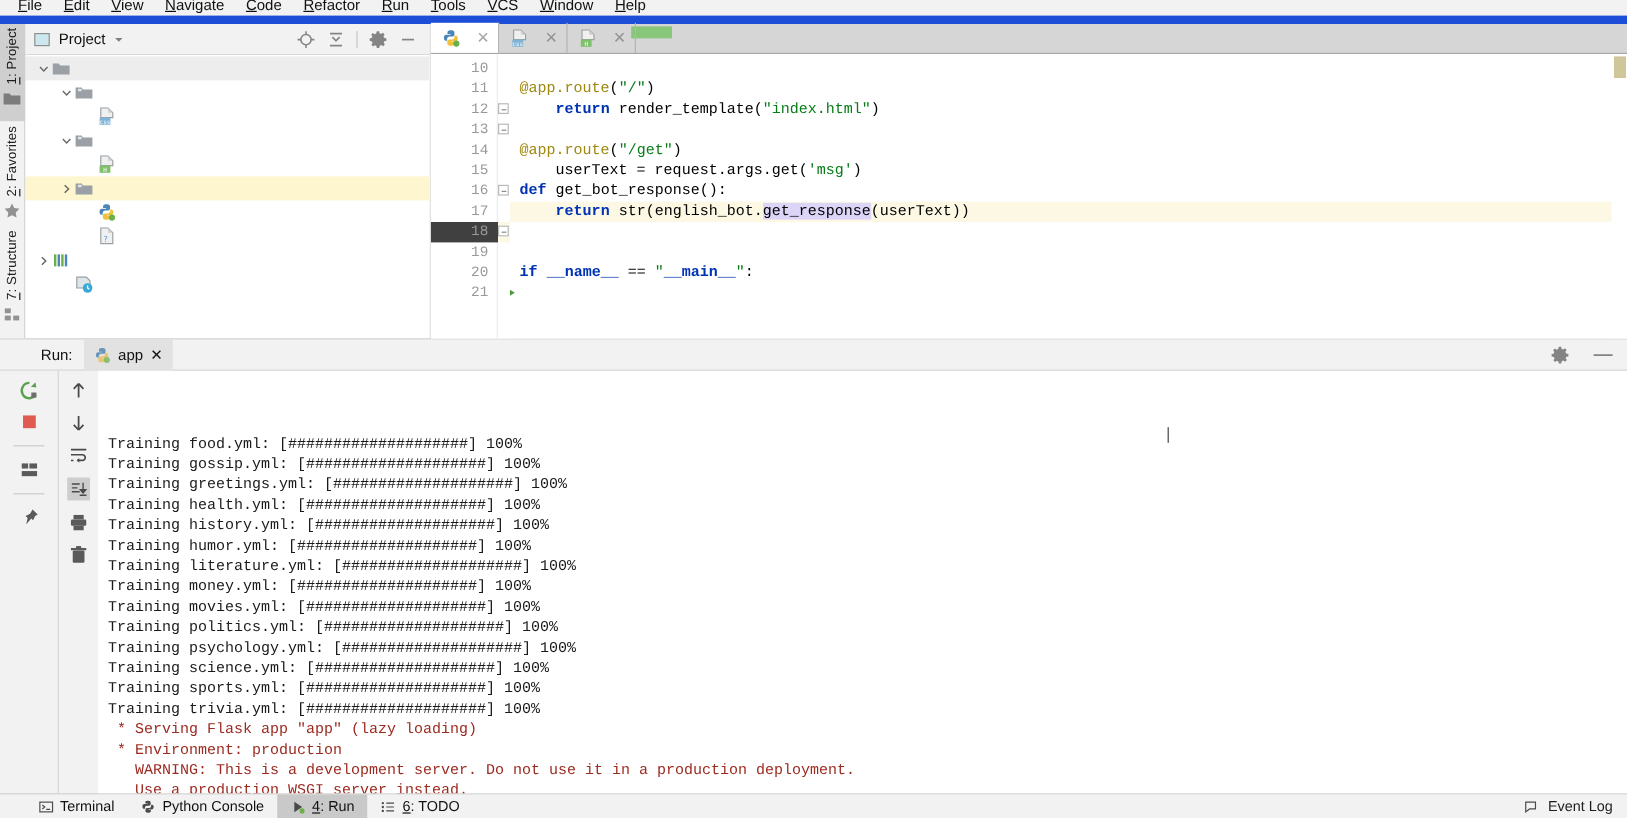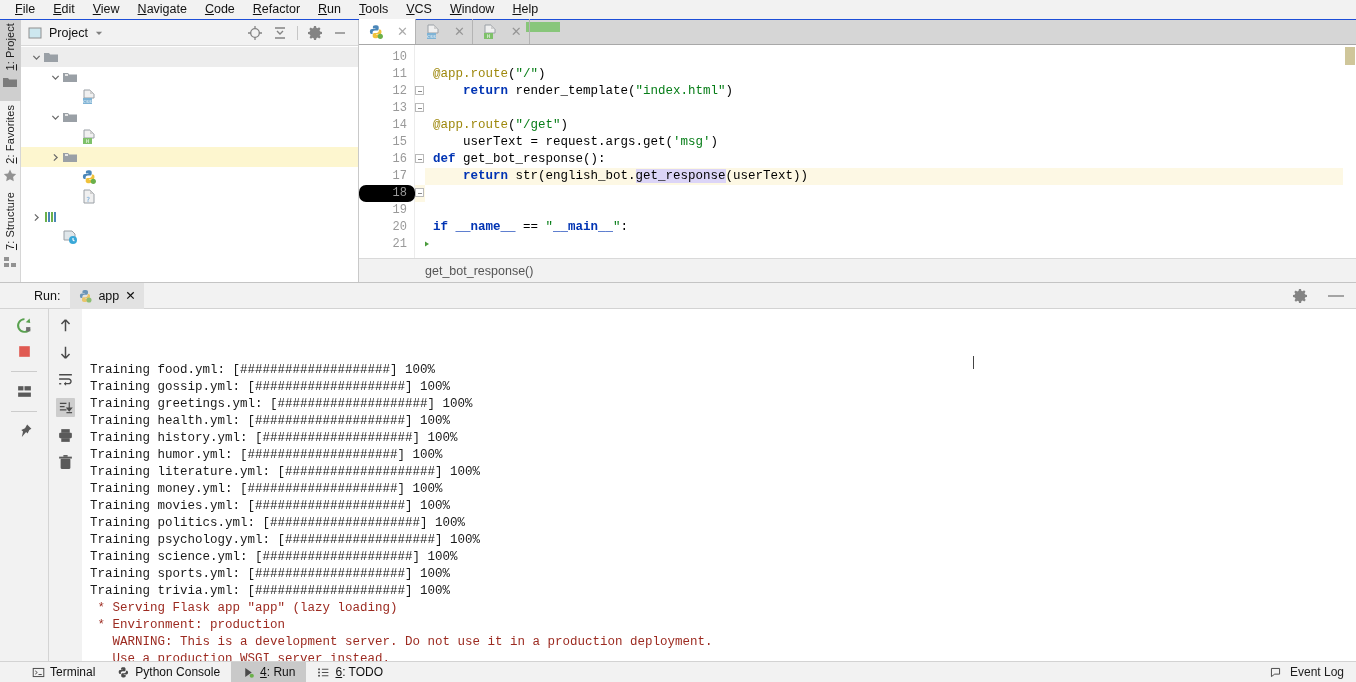--- a/index.html
+++ b/index.html
@@ -8,22 +8,22 @@
     font-family: "Liberation Sans", sans-serif;
     font-size: 12px;
     color: #1d1d1d;
     background: #f2f2f2;
     -webkit-font-smoothing: antialiased;
   }
   .app { position:relative; width:1356px; height:682px; display:flex; flex-direction:column; }
 
   
   .menubar {
-    height:20px; background:#f2f2f2; display:flex; align-items:flex-start;
-    padding-left:6px; border-bottom:1px solid #1d4ed8; flex:0 0 20px;
+    height:20px; background:#f2f2f2; display:flex; align-items:flex-end;
+    padding-left:6px; border-bottom:7px solid #1d4ed8; flex:0 0 20px;
   }
   .menu-item {
     padding:2px 9px; font-size:12.5px; color:#111; cursor:default; line-height:14px;
   }
   .menu-item .mn { text-decoration:underline; }
 
   
   .upper { display:flex; flex:0 0 262px; height:262px; }
 
   
@@ -72,21 +72,21 @@
   .tab .tclose { opacity:.5; font-size:13px; line-height:1; margin-left:3px; color:#555; }
   .tabs-filler { flex:1; }
   .tabs-marker { position:absolute; left:167px; top:2px; width:34px; height:10px; background:#7ac36a; opacity:.85; }
 
   .code-wrap { flex:1; display:flex; position:relative; overflow:hidden; background:#fff; }
   .gutter {
     width:56px; flex:0 0 56px; background:#fff; text-align:right; position:relative;
     font-family:"Liberation Mono", monospace; font-size:12px; color:#999; padding-top:4px;
   }
   .gline { height:17px; line-height:17px; padding-right:8px; position:relative; }
-  .gline.hl { background:#000000;border-radius:7px; }
+  .gline.hl { background:#404040; }
   .gline .runmark { position:absolute; right:-14px; top:3px; width:0; height:0;
      border-left:8px solid #4a9b3c; border-top:5px solid transparent; border-bottom:5px solid transparent; }
   .gutter-sep { position:absolute; right:0; top:0; bottom:0; width:1px; background:#ececec; }
 
   .folds { width:10px; flex:0 0 10px; position:relative; padding-top:4px; background:#fff; }
   .foldrow { height:17px; position:relative; }
   .fold-minus { position:absolute; left:0; top:3px; width:9px; height:9px; border:1px solid #b9b9b9; background:#fff; }
   .fold-minus::after { content:''; position:absolute; left:1.5px; top:3.5px; width:4px; height:1px; background:#8a8a8a; }
 
   .code {
@@ -429,21 +429,20 @@
         <div class="markerbar">
           <div class="mk" style="top:130px;background:#cfc69a"></div>
           <div class="mk" style="top:152px;background:#cfc69a"></div>
           <div class="mk" style="top:160px;background:#8a7fd4"></div>
           <div class="mk" style="top:190px;background:#cfc69a"></div>
         </div>
         <div class="escroll">
           <div class="escroll-thumb"></div>
         </div>
       </div>
-      <div class="breadcrumb">get_bot_response()</div>
     </div>
   </div>
 
   <div class="runpanel">
     <div class="run-head">
       <span class="run-label">Run:</span>
       <div class="run-tab">
         <svg class="tool-ic" viewBox="0 0 16 16" style="width:14px;height:14px">
           <path d="M7.6 1.2c-2 0-2.5.9-2.5 2v1.4h2.6v.5H4.2c-1.2 0-2 .8-2 2.6s.7 2.6 1.8 2.6h1V8.9c0-1.2 1-2.2 2.3-2.2h2.3c1 0 1.8-.8 1.8-1.8V3.2c0-1-.9-2-2.3-2z" fill="#3c78a8"></path>
           <path d="M8.4 14.8c2 0 2.5-.9 2.5-2v-1.4H8.3v-.5h3.5c1.2 0 2-.8 2-2.6s-.7-2.6-1.8-2.6h-1v1.4c0 1.2-1 2.2-2.3 2.2H6.4c-1 0-1.8.8-1.8 1.8v1.7c0 1 .9 2 2.3 2z" fill="#ecba3c"></path>

